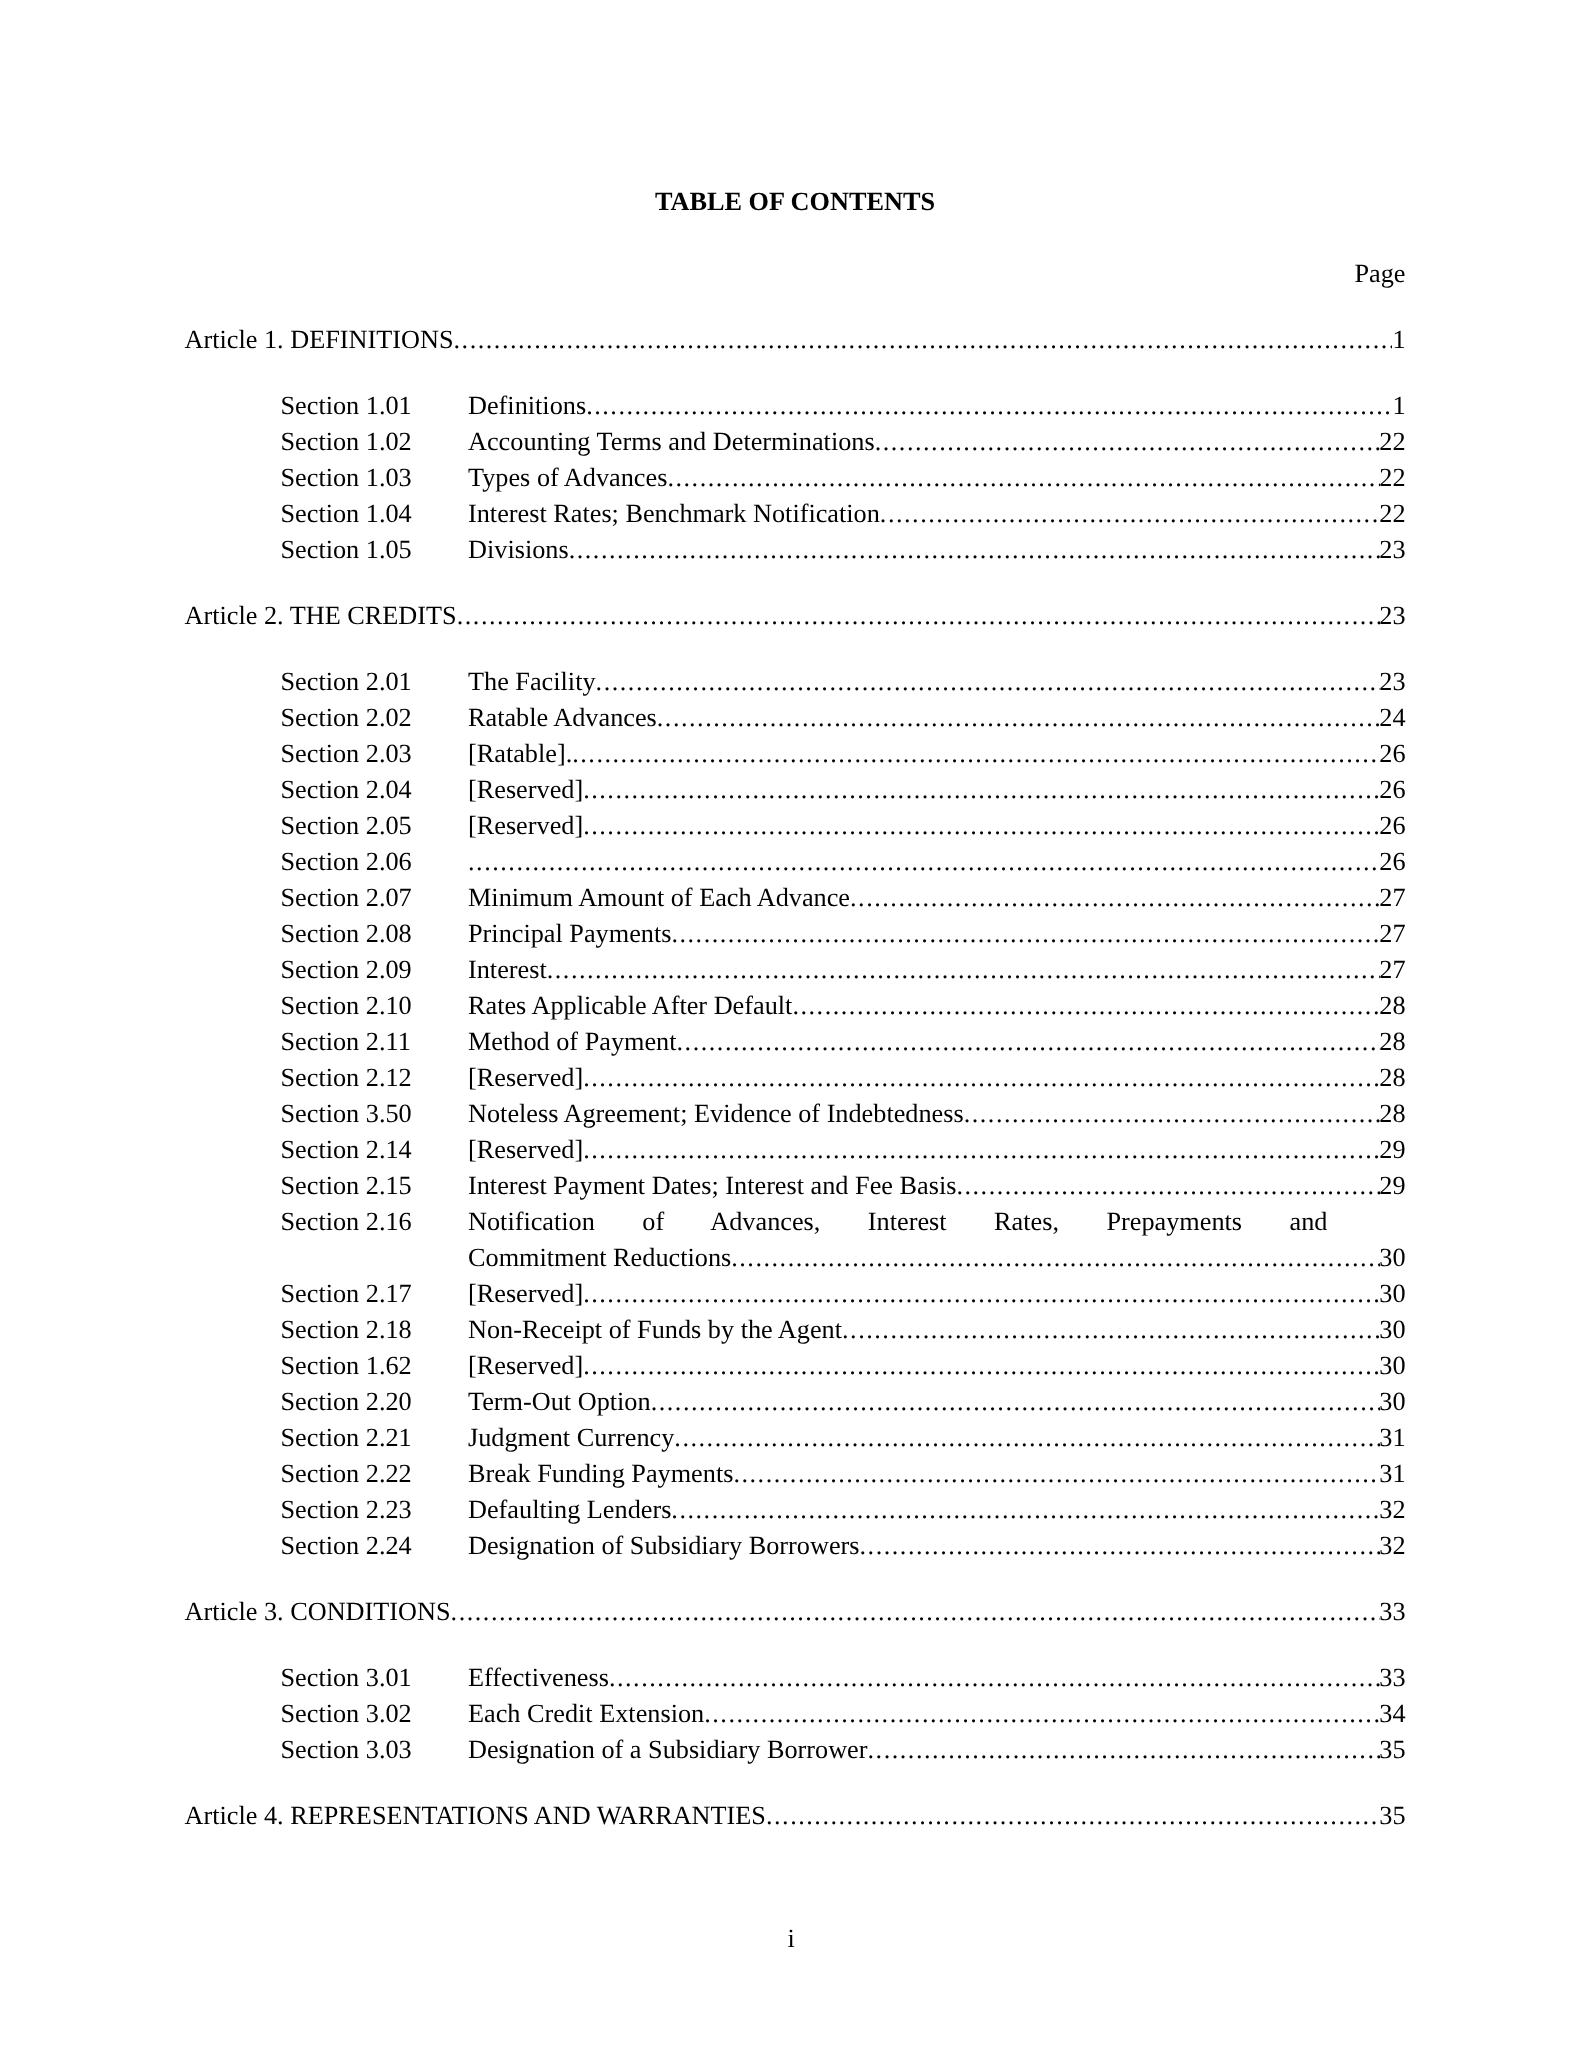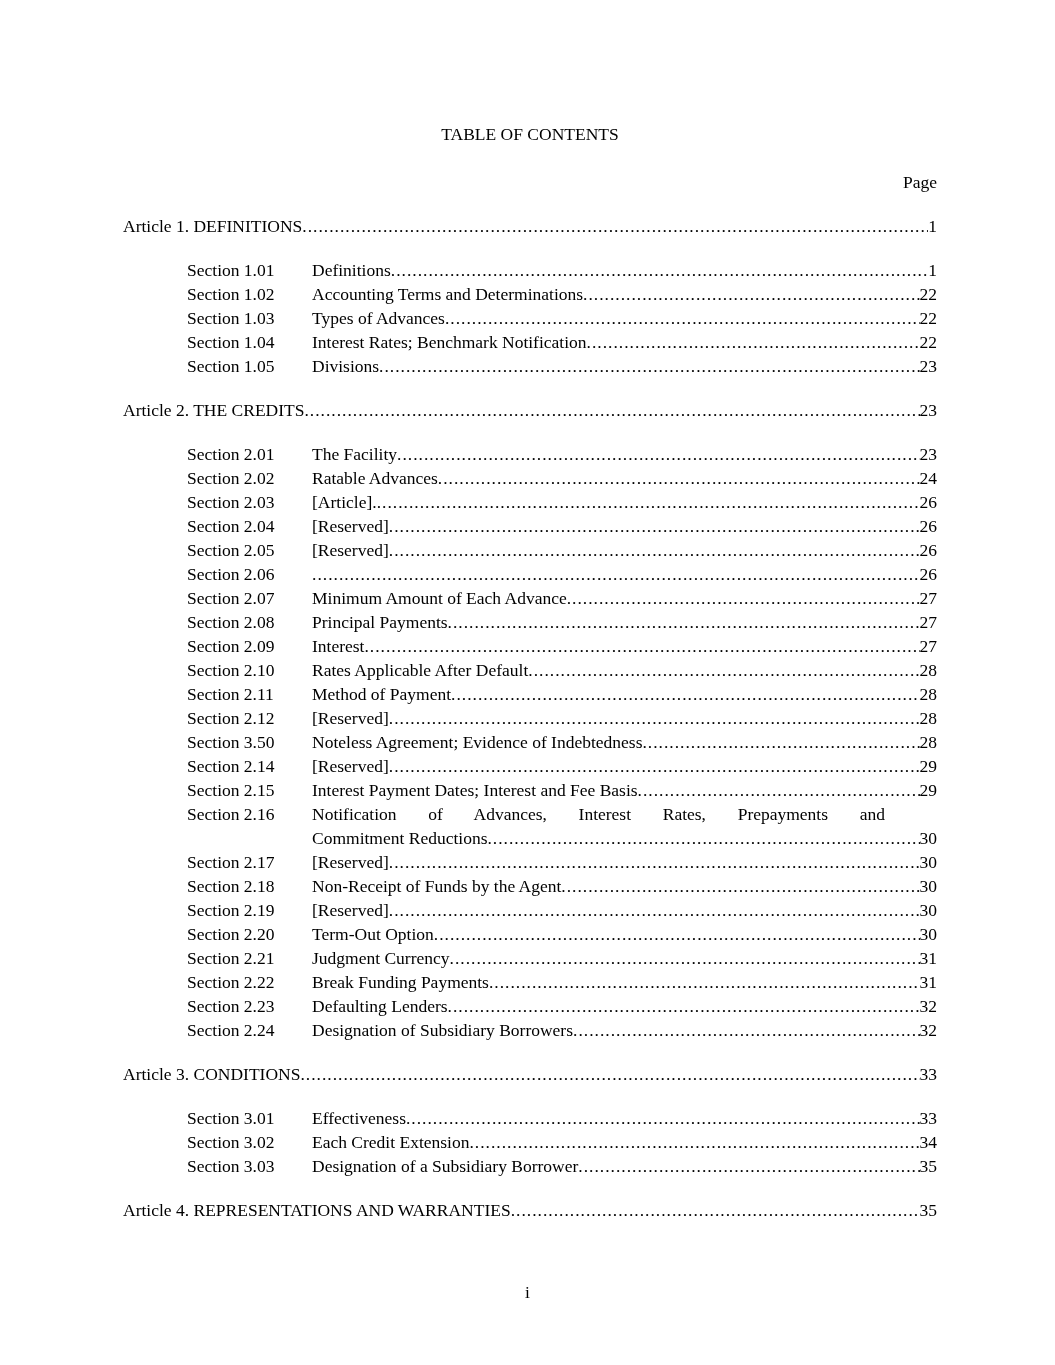--- a/index.html
+++ b/index.html
@@ -15,21 +15,21 @@
     color: #000000;
     font-family: "Liberation Serif", "DejaVu Serif", serif;
     font-size: 17.5px;
     line-height: 24px;
     overflow: hidden;
     box-sizing: border-box;
     padding: 122px 118px 0 123px;
   }
   .doc-title {
     text-align: center;
-    font-weight: normal;
+    font-weight: bold;
     margin-bottom: 24px;
   }
   .page-col {
     text-align: right;
   }
   .page-col .u {
   }
   .toc-row {
     display: flex;
     align-items: baseline;
@@ -140,21 +140,21 @@
         <span class="pg">23</span>
       </div>
       <div class="toc-row section">
         <span class="s-label">Section 2.02</span>
         <span class="s-title">Ratable Advances</span>
         <span class="dots"></span>
         <span class="pg">24</span>
       </div>
       <div class="toc-row section">
         <span class="s-label">Section 2.03</span>
-        <span class="s-title">[Article].</span>
+        <span class="s-title">[Ratable].</span>
         <span class="dots"></span>
         <span class="pg">26</span>
       </div>
       <div class="toc-row section">
         <span class="s-label">Section 2.04</span>
         <span class="s-title">[Reserved]</span>
         <span class="dots"></span>
         <span class="pg">26</span>
       </div>
       <div class="toc-row section">
@@ -239,21 +239,21 @@
         <span class="dots"></span>
         <span class="pg">30</span>
       </div>
       <div class="toc-row section">
         <span class="s-label">Section 2.18</span>
         <span class="s-title">Non-Receipt of Funds by the Agent</span>
         <span class="dots"></span>
         <span class="pg">30</span>
       </div>
       <div class="toc-row section">
-        <span class="s-label">Section 2.19</span>
+        <span class="s-label">Section 1.62</span>
         <span class="s-title">[Reserved]</span>
         <span class="dots"></span>
         <span class="pg">30</span>
       </div>
       <div class="toc-row section">
         <span class="s-label">Section 2.20</span>
         <span class="s-title">Term-Out Option</span>
         <span class="dots"></span>
         <span class="pg">30</span>
       </div>

